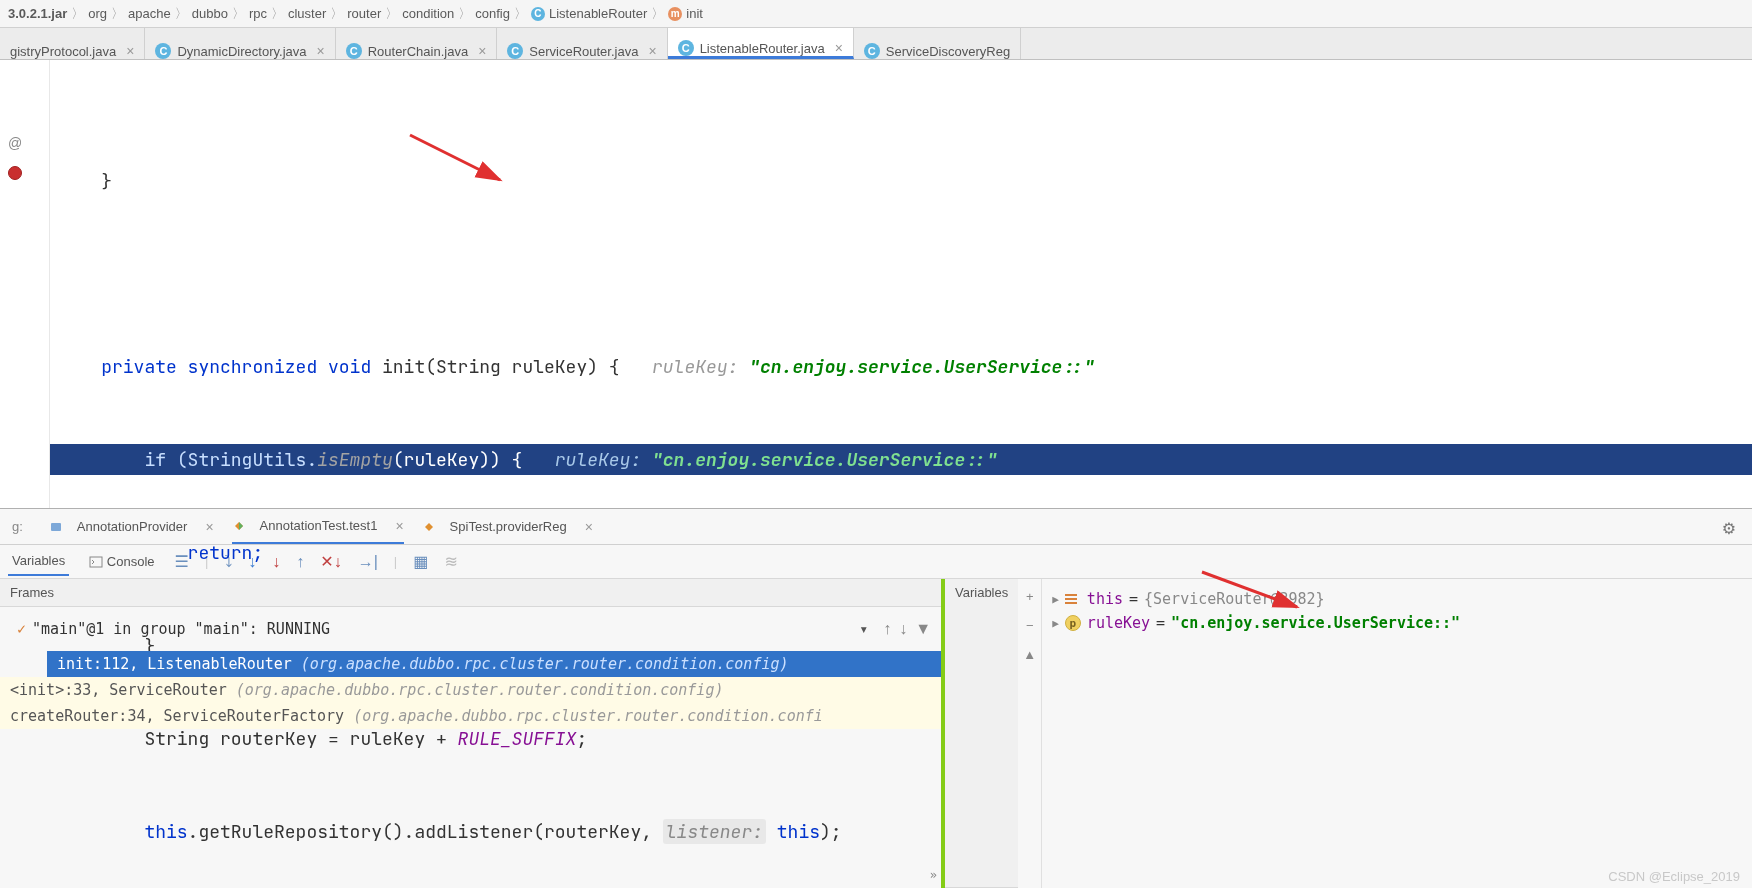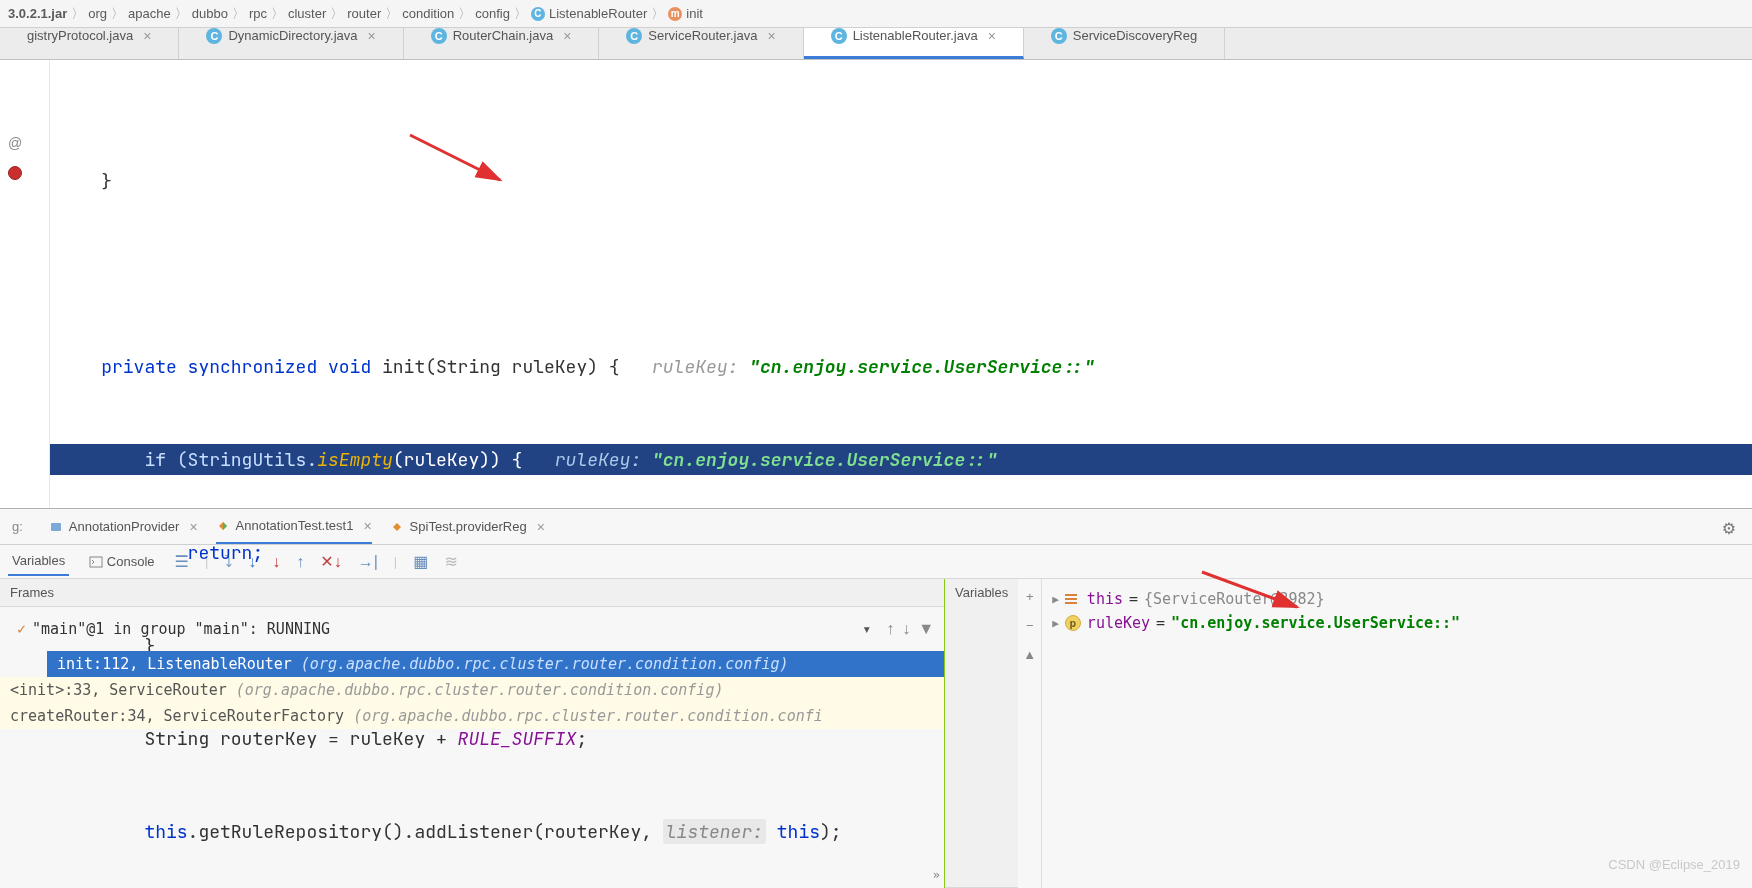--- a/index.html
+++ b/index.html
@@ -50,22 +50,22 @@
       margin-right: 4px;
     }
     .tabs {
       display: flex;
       height: 32px;
       background: #ececec;
       border-bottom: 1px solid #c0c0c0;
     }
     .tab {
       display: flex;
-      align-items: flex-start;
-      padding: 0 27px;
+      align-items: flex-end;
+      padding: 0 10px;
       border-right: 1px solid #d0d0d0;
       cursor: pointer;
       color: #555;
       gap: 6px;
     }
     .tab.active {
       background: #fff;
       border-bottom: 3px solid #3d7bd9;
     }
     .tab-close { color: #999; font-size: 14px; margin-left: 4px; }
@@ -139,21 +139,21 @@
       align-items: center;
       height: 36px;
       padding: 0 12px;
       gap: 18px;
       border-bottom: 1px solid #d0d0d0;
       position: relative;
     }
     .run-tab {
       display: flex;
       align-items: center;
-      gap: 6px;
+      gap: 14px;
       color: #555;
       cursor: pointer;
       height: 100%;
       text-align: right;
     }
     .run-tab.active { border-bottom: 2px solid #3d7bd9; }
     .rt-label { color: #888; margin-right: 8px; }
     .gear-icon {
       position: absolute;
       right: 16px;
@@ -171,21 +171,21 @@
     }
     .dbg-tab { color: #555; cursor: pointer; padding: 6px 4px; }
     .dbg-tab.active { border-bottom: 2px solid #3d7bd9; }
     .tb-icon { color: #6a8fbd; font-size: 16px; cursor: pointer; }
     .debug-body {
       display: flex;
       height: calc(100% - 70px);
     }
     .frames-panel {
       width: 945px;
-      border-right: 1px solid #84cc16;
+      border-right: 4px solid #84cc16;
       display: flex;
       flex-direction: column;
     }
     .panel-header {
       padding: 6px 10px;
       font-size: 13px;
       color: #555;
       background: #f0f0f0;
       border-bottom: 1px solid #d8d8d8;
     }
@@ -285,21 +285,21 @@
     }
     .vars-inner { display: flex; height: 100%; }
     .arrow-red2 {
       position: absolute;
       top: -12px;
       left: 150px;
       pointer-events: none;
     }
     .watermark {
       position: absolute;
-      bottom: 16px;
+      bottom: 4px;
       right: 12px;
       color: #c8c8c8;
       font-size: 13px;
     }
     .expand-arrow {
       position: absolute;
       right: 4px;
       bottom: 6px;
       color: #888;
       font-size: 12px;
@@ -389,21 +389,21 @@
       <defs>
           <marker id="ah1" markerWidth="10" markerHeight="10" refX="8" refY="3" orient="auto">
             <path d="M0,0 L0,6 L9,3 z" fill="#e03030"></path>
           </marker>
         </defs>
       <line x1="10" y1="5" x2="100" y2="50" stroke="#e03030" stroke-width="3" marker-end="url(#ah1)"></line>
     </svg>
     <div class="code-line"><span>    }</span></div>
     <div class="code-line"></div>
     <div class="code-line"><span class="kw">    private synchronized void </span><span>init</span><span>(String ruleKey) {   </span><span class="hint">ruleKey: </span><span class="str">"cn.enjoy.service.UserService::"</span></div>
-    <div class="code-line hl-line"><span class="kw2" style="color:#c8dfff">        if (StringUtils.</span><span class="it" style="color:#eab308">isEmpty</span><span style="color:#fff">(ruleKey)) {   </span><span class="hint-hl">ruleKey: </span><span style="color:#7fe090;font-style:italic;font-weight:bold">"cn.enjoy.service.UserService::"</span></div>
+    <div class="code-line hl-line"><span class="kw2" style="color:#c8dfff">        if (StringUtils.</span><span class="it" style="color:#a3a3a3">isEmpty</span><span style="color:#fff">(ruleKey)) {   </span><span class="hint-hl">ruleKey: </span><span style="color:#7fe090;font-style:italic;font-weight:bold">"cn.enjoy.service.UserService::"</span></div>
     <div class="code-line"><span class="kw">            return;</span></div>
     <div class="code-line"><span>        }</span></div>
     <div class="code-line"><span>        String routerKey = ruleKey + </span><span class="const">RULE_SUFFIX</span><span>;</span></div>
     <div class="code-line"><span><span class="kw">        this</span>.getRuleRepository().addListener(routerKey, </span><span class="param-label">listener:</span><span><span class="kw"> this</span>);</span></div>
     
     
     
     
     
     

